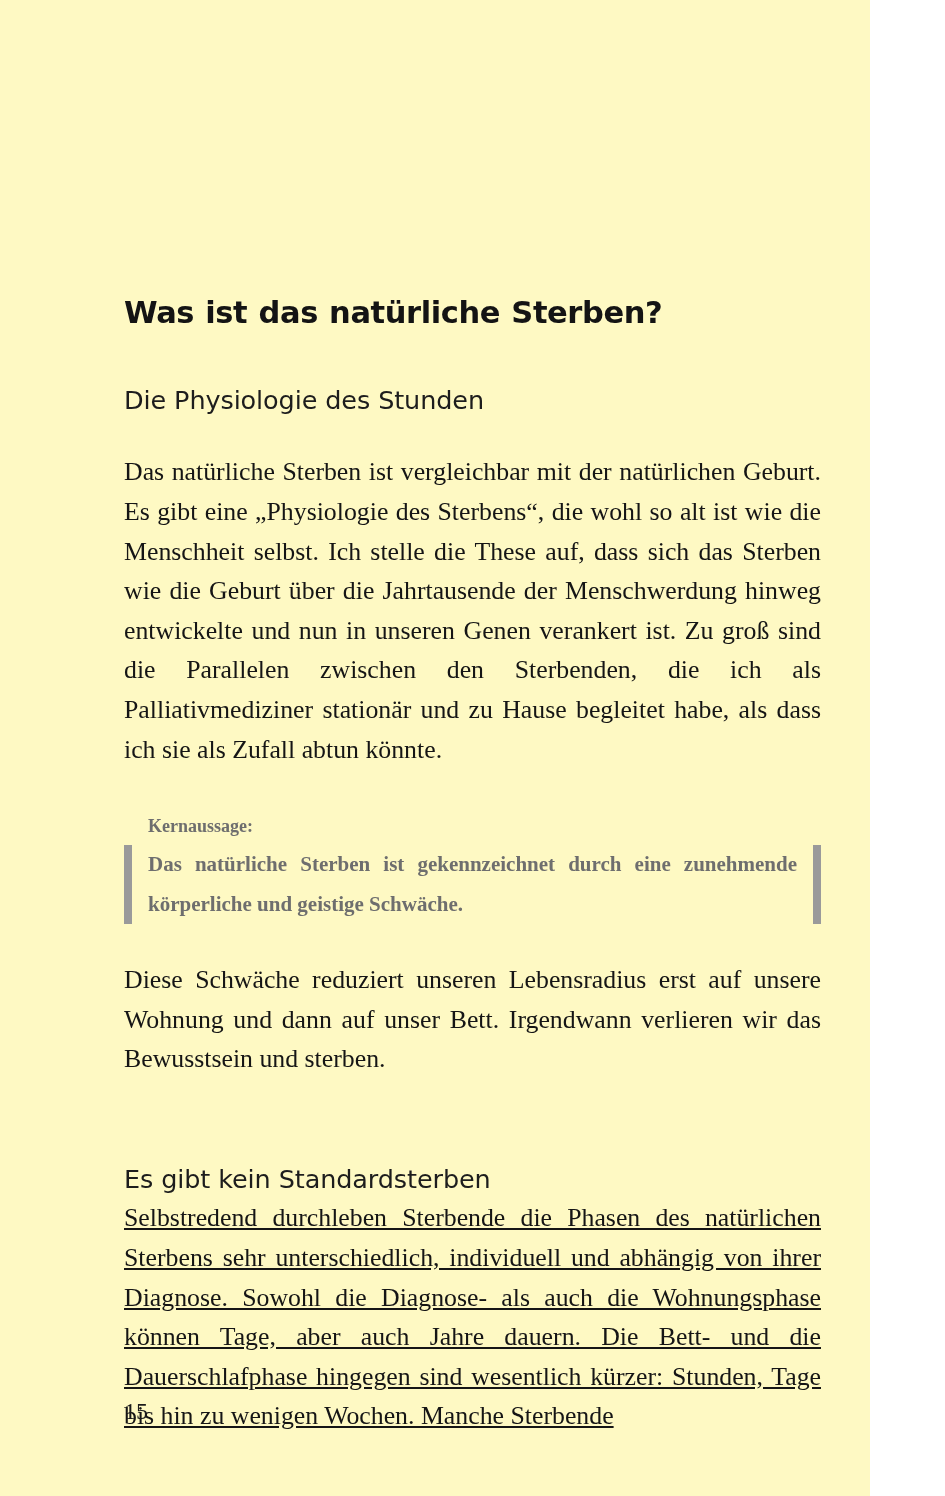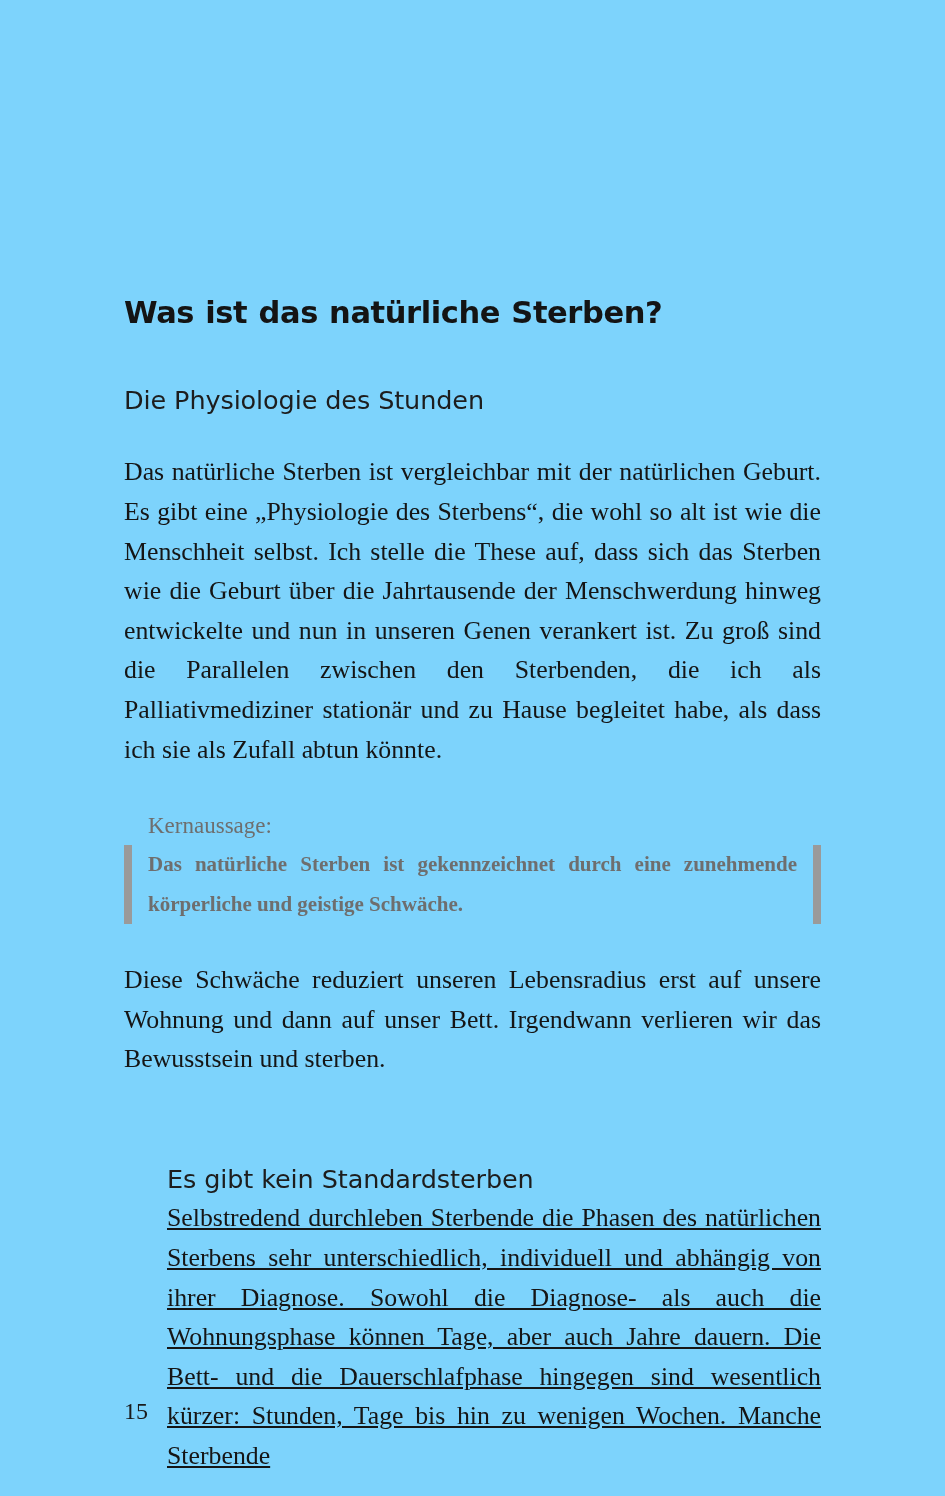--- a/index.html
+++ b/index.html
@@ -16,23 +16,23 @@
     overflow: hidden;
     font-family: "Liberation Serif", "DejaVu Serif", serif;
     color: #1a1a1a;
     -webkit-font-smoothing: antialiased;
   }
 
   .page {
     position: absolute;
     left: 0;
     top: 0;
-    width: 945px;
+    width: 870px;
     height: 1496px;
-    background: #7dd3fc;
+    background: #fef9c3;
   }
 
   
   .content {
     position: absolute;
     left: 124px;
     top: 296px;
     width: 697px;
   }
 
@@ -77,36 +77,36 @@
     text-justify: inter-word;
     color: #151515;
     margin: 0;
     hyphens: manual;
   }
 
   .par-first { margin-top: 37px; }
 
   .par-after-callout { margin-top: 36px; }
 
-  .sub-block { margin-top: 86px; margin-left: 43px; }
+  .sub-block { margin-top: 86px; }
 
   .par-tight { margin-top: 4px; text-decoration: underline; }
 
   
   .callout {
     position: relative;
     margin-top: 40px;
     padding-left: 24px;
     padding-right: 24px;
   }
 
   .callout-label {
     font-family: "Liberation Serif", "DejaVu Serif", serif;
-    font-weight: 400;
-    font-size: 23px;
+    font-weight: 700;
+    font-size: 18px;
     line-height: 34px;
     color: #6e6e6e;
     margin: 0 0 2px 0;
     text-align: left;
   }
 
   .callout-text {
     font-family: "Liberation Serif", "DejaVu Serif", serif;
     font-weight: 700;
     font-size: 21px;

